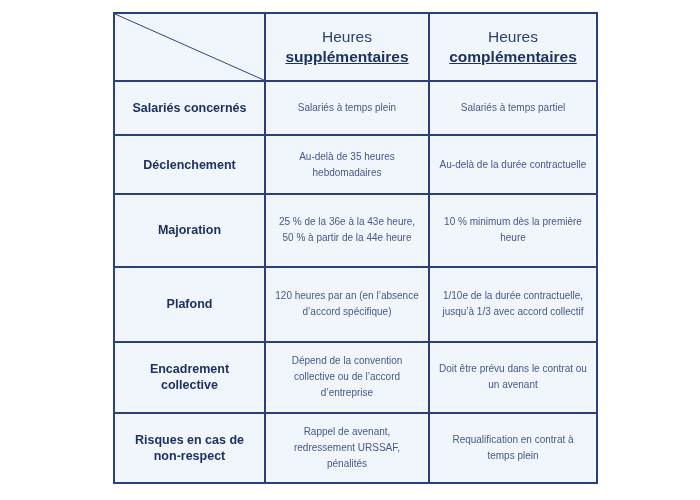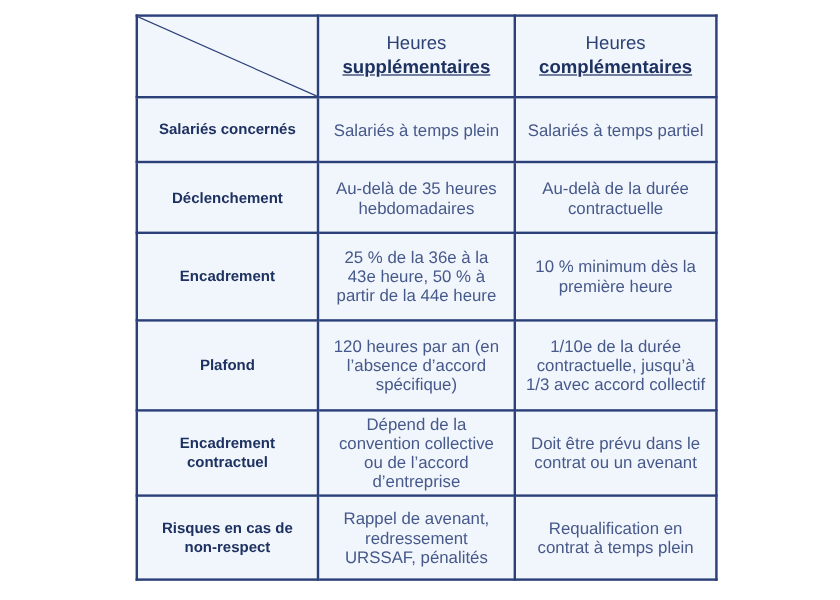--- a/index.html
+++ b/index.html
@@ -17,21 +17,21 @@
       border-collapse: collapse;
       table-layout: fixed;
       background: #f1f5fc;
     }
     .tbl td {
       border: 2px solid #2b3f78;
       text-align: center;
       vertical-align: middle;
       padding: 0 8px;
       color: #46598a;
-      font-size: 14px;
+      font-size: 10px;
       line-height: 16px;
     }
     .tbl td.rowhead {
       color: #1e3261;
       font-weight: bold;
       font-size: 12.5px;
     }
     .tbl td.colhead {
       color: #1e3261;
       font-size: 15.5px;
@@ -74,31 +74,31 @@
     <td class="rowhead">Salariés concernés</td>
     <td>Salariés à temps plein</td>
     <td>Salariés à temps partiel</td>
   </tr>
   <tr style="height:59px">
     <td class="rowhead">Déclenchement</td>
     <td>Au-delà de 35 heures hebdomadaires</td>
     <td>Au-delà de la durée contractuelle</td>
   </tr>
   <tr style="height:72px">
-    <td class="rowhead">Encadrement</td>
+    <td class="rowhead">Majoration</td>
     <td>25 % de la 36e à la 43e heure, 50 % à partir de la 44e heure</td>
     <td>10 % minimum dès la première heure</td>
   </tr>
   <tr style="height:75px">
     <td class="rowhead">Plafond</td>
     <td>120 heures par an (en l’absence d’accord spécifique)</td>
     <td>1/10e de la durée contractuelle, jusqu’à 1/3 avec accord collectif</td>
   </tr>
   <tr style="height:71px">
-    <td class="rowhead">Encadrement contractuel</td>
+    <td class="rowhead">Encadrement collective</td>
     <td>Dépend de la convention collective ou de l’accord d’entreprise</td>
     <td>Doit être prévu dans le contrat ou un avenant</td>
   </tr>
   <tr style="height:70px">
     <td class="rowhead">Risques en cas de non-respect</td>
     <td>Rappel de avenant, redressement URSSAF, pénalités</td>
     <td>Requalification en contrat à temps plein</td>
   </tr>
 </tbody>
   </table>

